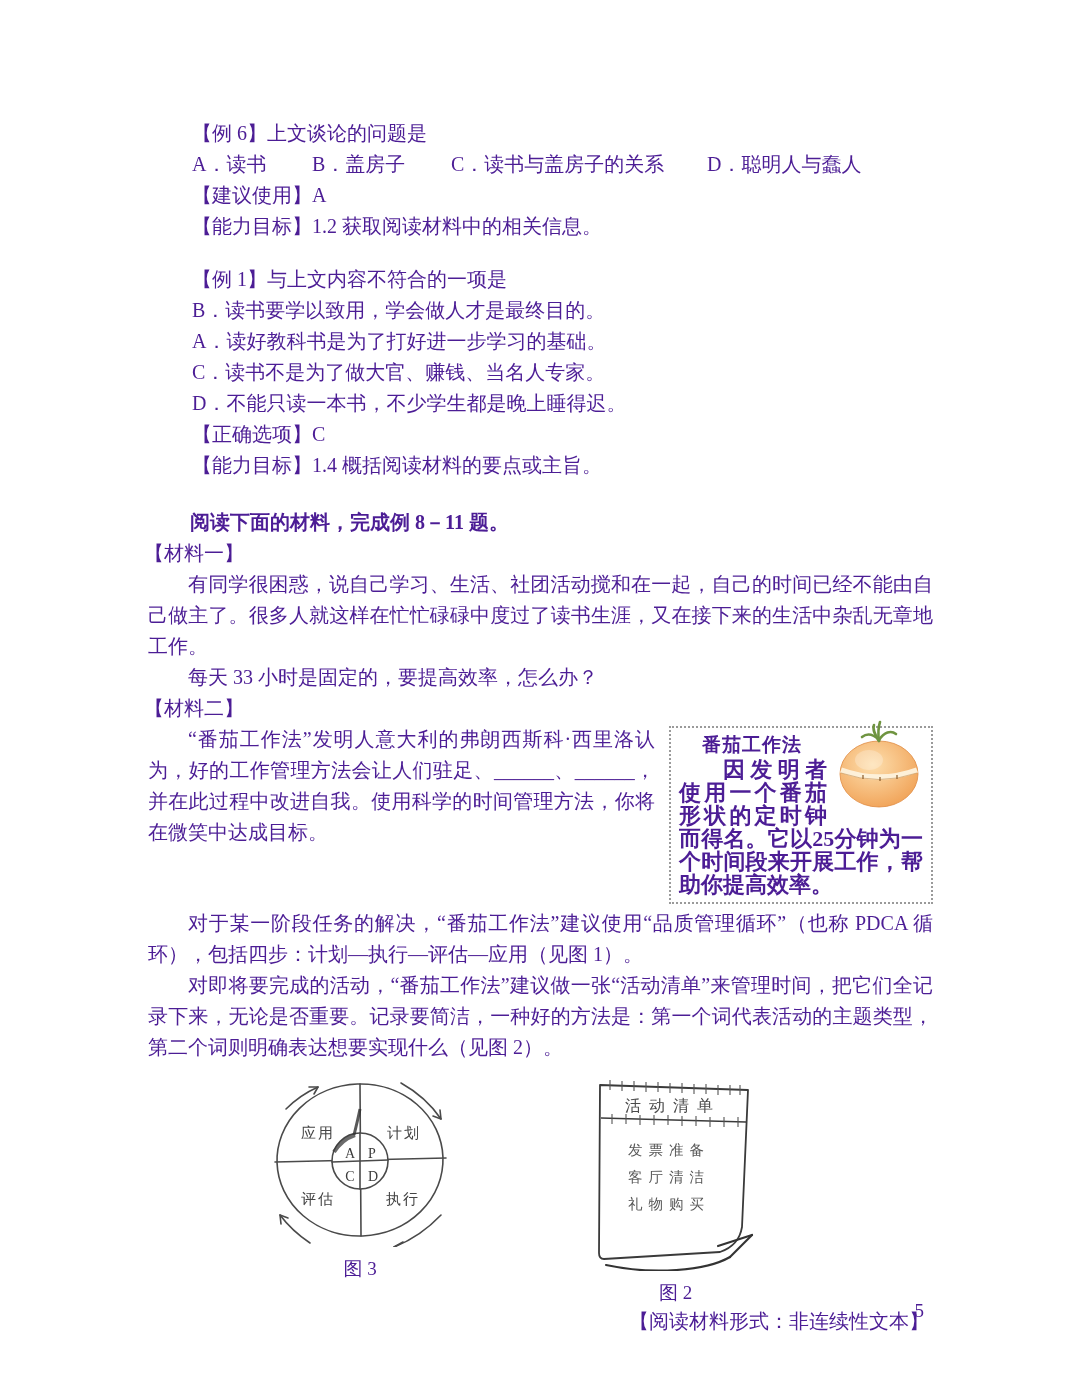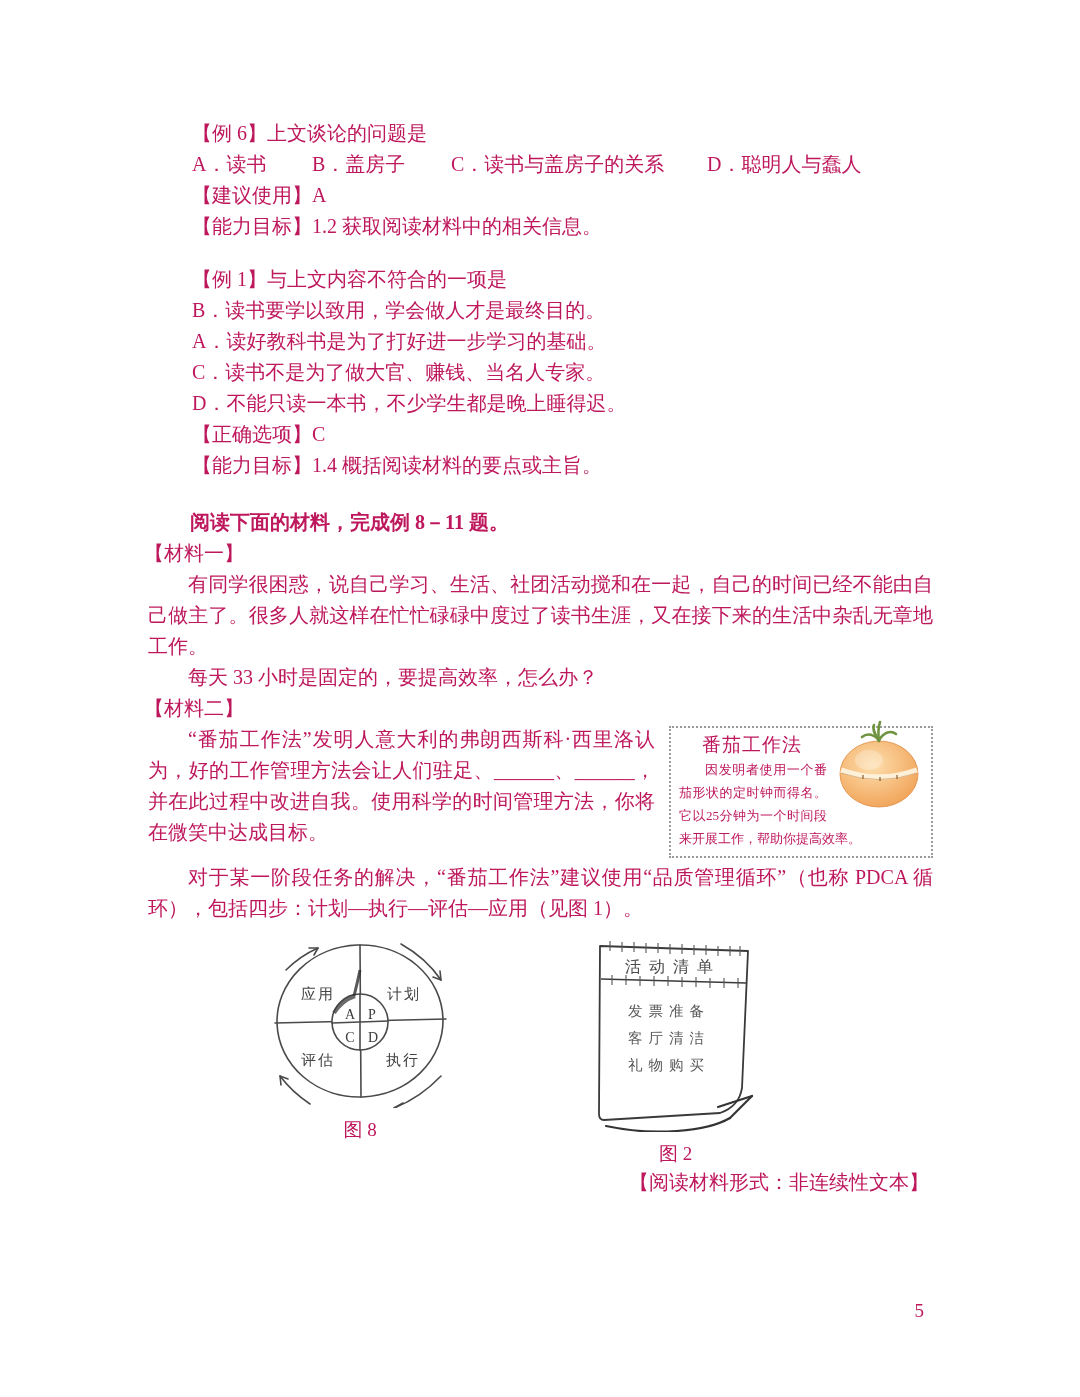--- a/index.html
+++ b/index.html
@@ -4,21 +4,21 @@
 <style>
   html,body{margin:0;padding:0;background:#e8e8e8;}
   .page{
     position:relative;
     width:1080px;height:1397px;
     margin:0 auto;
     background:#ffffff;
     box-sizing:border-box;
     padding:118px 147px 0 148px;
     font-family:"Liberation Serif","DejaVu Serif",serif;
-    color:#be185d;
+    color:#4c1d95;
     font-size:20px;
     overflow:hidden;
   }
   p{margin:0;}
   .line{line-height:31px;}
   .ex-block{padding-left:44px;}
   .ex7{margin-top:22px;}
   .opts-row .opt{display:inline-block;vertical-align:top;}
   .optA{width:120px;}
   .optB{width:139px;}
@@ -27,31 +27,31 @@
   .mat-label{line-height:31px;margin-left:-4px;}
   .para{line-height:31px;text-indent:2em;text-align:justify;}
   .m2-wrap{position:relative;}
   .infobox{
     float:right;
     width:264px;
     box-sizing:border-box;
     border:2px dotted #9a9a9a;
     padding:4px 8px 6px 8px;
     margin:2px 0 4px 14px;
-    font-weight:normal;
+    font-weight:bold;
   }
   .infobox-title{
     font-size:19px;
     text-align:center;
     margin-right:98px;
     line-height:26px;
     letter-spacing:1px;
   }
   .infobox-body{
-    font-size:13px;
+    font-size:22px;
     line-height:23px;
     text-indent:2em;
     text-align:justify;
   }
   .tomato{float:right;width:100px;height:92px;margin:-12px -6px 2px 2px;}
   .clear{clear:both;}
   .figures{display:flex;margin:6px 0 0 112px;gap:108px;}
   .figures figure{margin:0;}
   .fig-svg1{width:200px;height:178px;}
   .fig-svg2{width:215px;height:202px;}
@@ -113,20 +113,21 @@
             <path d="M50,20 C55,12 62,10 67,14"></path>
             <path d="M50,21 C47,16 43,10 45,5"></path>
           </g>
         </svg>
       </span>
       <div class="infobox-title">番茄工作法</div>
       <p class="infobox-body">因发明者使用一个番茄形状的定时钟而得名。它以25分钟为一个时间段来开展工作，帮助你提高效率。</p>
     </aside>
     <p class="para">“番茄工作法”发明人意大利的弗朗西斯科·西里洛认为，好的工作管理方法会让人们驻足、______、______，并在此过程中改进自我。使用科学的时间管理方法，你将在微笑中达成目标。</p>
     <p class="para clear">对于某一阶段任务的解决，“番茄工作法”建议使用“品质管理循环”（也称 PDCA 循环），包括四步：计划—执行—评估—应用（见图 1）。</p>
+    <p class="para">对即将要完成的活动，“番茄工作法”建议做一张“活动清单”来管理时间，把它们全记录下来，无论是否重要。记录要简洁，一种好的方法是：第一个词代表活动的主题类型，第二个词则明确表达想要实现什么（见图 2）。</p>
   </div>
 
   <div class="figures">
 
     <figure>
       <svg class="fig-svg1" viewBox="0 0 200 178">
         <g fill="none" stroke="#4a4a4a" stroke-width="1.6" stroke-linecap="round">
           <ellipse cx="100" cy="91" rx="83" ry="76" transform="rotate(-2 100 91)"></ellipse>
           <path d="M15,93 L186,89"></path>
           <path d="M100,15 L101,167"></path>
@@ -152,21 +153,21 @@
           <text x="90" y="112">C</text>
           <text x="113" y="112">D</text>
         </g>
         <g font-size="15" fill="#444444" text-anchor="middle" letter-spacing="2">
           <text x="58" y="69">应用</text>
           <text x="144" y="69">计划</text>
           <text x="58" y="135">评估</text>
           <text x="143" y="135">执行</text>
         </g>
       </svg>
-      <figcaption>图 8</figcaption>
+      <figcaption>图 3</figcaption>
     </figure>
 
     <figure>
       <svg class="fig-svg2" viewBox="0 0 215 202">
         <path d="M32,16 L180,21 L174,158 C172,170 166,178 152,183 L36,190 C33,190 31,188 31,184 Z" fill="#ffffff" stroke="#3a3a3a" stroke-width="1.8" stroke-linejoin="round"></path>
 
         <path d="M42,11 L42,21 M54,12 L54,22 M66,12 L66,22 M78,13 L78,23 M90,13 L90,23 M102,14 L102,24 M114,14 L114,24 M126,15 L126,25 M138,15 L138,25 M150,16 L150,26 M162,16 L162,26 M172,16 L172,26" stroke="#555555" stroke-width="1.1"></path>
 
         <path d="M33,49 L178,53" fill="none" stroke="#3a3a3a" stroke-width="1.6"></path>
         <path d="M44,45 L44,55 M58,45 L58,55 M72,46 L72,56 M86,46 L86,56 M100,46 L100,56 M114,47 L114,57 M128,47 L128,57 M142,48 L142,58 M156,48 L156,58 M170,48 L170,58" stroke="#555555" stroke-width="1.1"></path>

